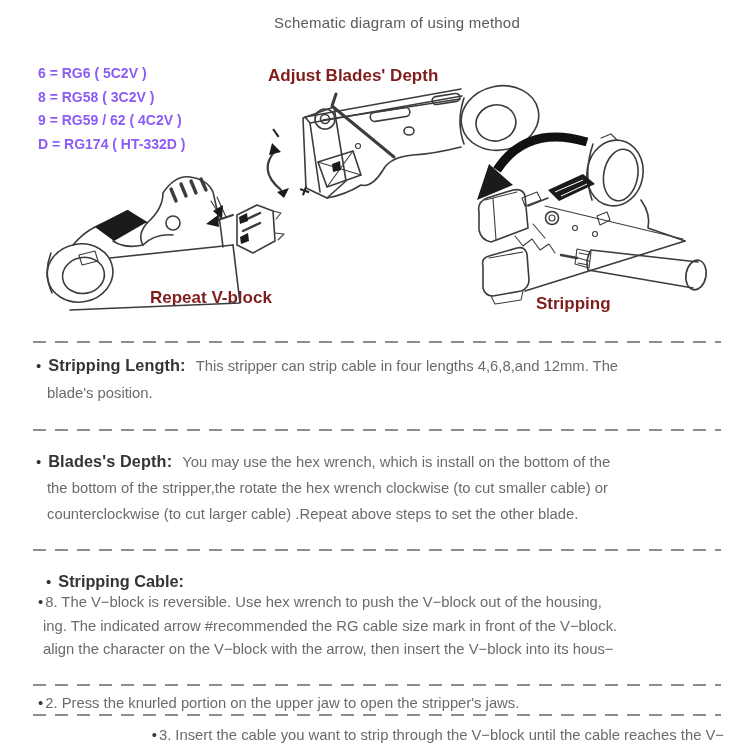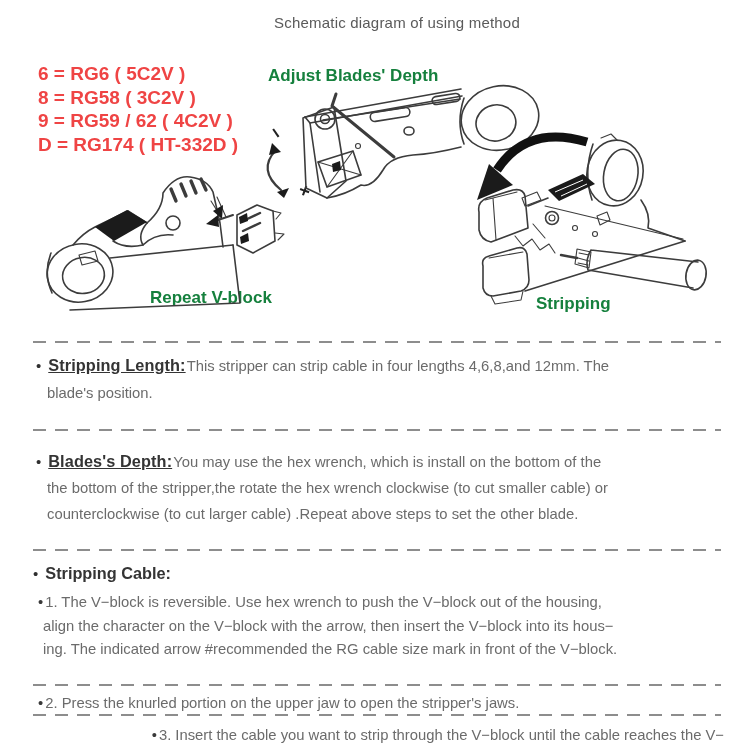--- a/index.html
+++ b/index.html
@@ -5,35 +5,35 @@
   html,body{margin:0;padding:0;}
   body{
     width:750px;height:750px;background:#ffffff;position:relative;overflow:hidden;
     font-family:"Liberation Sans","DejaVu Sans",sans-serif;
     -webkit-font-smoothing:antialiased;
   }
   .abs{position:absolute;}
   
   .title{left:0;right:0;top:14px;text-align:center;font-size:15px;color:#5a5a5a;letter-spacing:.2px;padding-left:44px;}
   
-  .legend{left:38px;top:62px;font-size:19px;font-weight:bold;color:#ef4444;line-height:23.5px;white-space:nowrap;}
-  
-  .draw-label{font-size:17px;font-weight:bold;color:#15803d;white-space:nowrap;}
+  .legend{left:38px;top:62px;font-size:14px;font-weight:bold;color:#8b5cf6;line-height:23.5px;white-space:nowrap;}
+  
+  .draw-label{font-size:17px;font-weight:bold;color:#7f1d1d;white-space:nowrap;}
   
   .sym{font-size:19px;font-weight:bold;color:#222;}
   
   .dash-sep{left:33px;right:29px;height:2px;
     background:repeating-linear-gradient(90deg,#8d8d8d 0 13px,transparent 13px 22px);}
   
   .sec{left:36px;right:26px;font-size:14.8px;color:#6b6b6b;line-height:27px;white-space:nowrap;}
   .sec .line{padding-left:11px;}
   .sec .first{padding-left:0;}
   .sec .b{color:#2f2f2f;font-size:15px;margin-right:7px;}
-  .sec strong{color:#343434;font-size:16.3px;font-weight:bold;margin-right:1px;letter-spacing:.1px;text-decoration:underline;}
-  .sec3-head{left:33px;font-size:14.8px;color:#6b6b6b;white-space:nowrap;}
+  .sec strong{color:#343434;font-size:16.3px;font-weight:bold;margin-right:10px;letter-spacing:.1px;}
+  .sec3-head{left:46px;font-size:14.8px;color:#6b6b6b;white-space:nowrap;margin-top:8px;}
   .sec3-head .b{color:#2f2f2f;font-size:15px;margin-right:7px;}
   .sec3-head strong{color:#343434;font-size:16.3px;font-weight:bold;}
   .item{left:38px;right:26px;font-size:14.8px;color:#6b6b6b;line-height:23.5px;white-space:nowrap;}
   .item .line{padding-left:5px;}
   .item .first{padding-left:0;}
   .item .sb{color:#3a3a3a;margin-right:2px;}
   
   svg{position:absolute;overflow:visible;}
   svg .ln{stroke:#3c3c3c;fill:none;stroke-width:1.6;stroke-linecap:round;stroke-linejoin:round;}
   svg .thin{stroke-width:1.1;}
@@ -204,23 +204,23 @@
   </div>
   <div class="line">the bottom of the stripper,the rotate the hex wrench clockwise (to cut smaller cable) or</div>
   <div class="line">counterclockwise  (to cut larger cable) .Repeat above steps to set the other blade.</div>
 </div>
 
 <div class="abs sec3-head" style="top:564px;">
   <span class="b">•</span><strong>Stripping Cable:</strong>
 </div>
 
 <div class="abs item" style="top:591px;">
-  <div class="line first"><span class="sb">•</span><span>1. The V−block is reversible. Use hex wrench to push the V−block out of the housing,</span></div>
+  <div class="line first"><span class="sb">•</span><span>8. The V−block is reversible. Use hex wrench to push the V−block out of the housing,</span></div>
+  <div class="line">ing. The indicated arrow #recommended the RG cable size mark in front of the V−block.</div>
   <div class="line">align the character on the V−block with the arrow, then insert the V−block into its hous−</div>
-  <div class="line">ing. The indicated arrow #recommended the RG cable size mark in front of the V−block.</div>
 </div>
 
 <div class="abs item" style="top:692px;">
   <div class="line first"><span class="sb">•</span><span>2. Press the knurled portion on the upper jaw to open the stripper's jaws.</span></div>
 </div>
 
 <div class="abs item" style="top:724px;text-align:right;">
   <div class="line first"><span class="sb">•</span><span>3. Insert the cable you want to strip through the V−block until the cable reaches the V−</span></div>
 </div>
 

